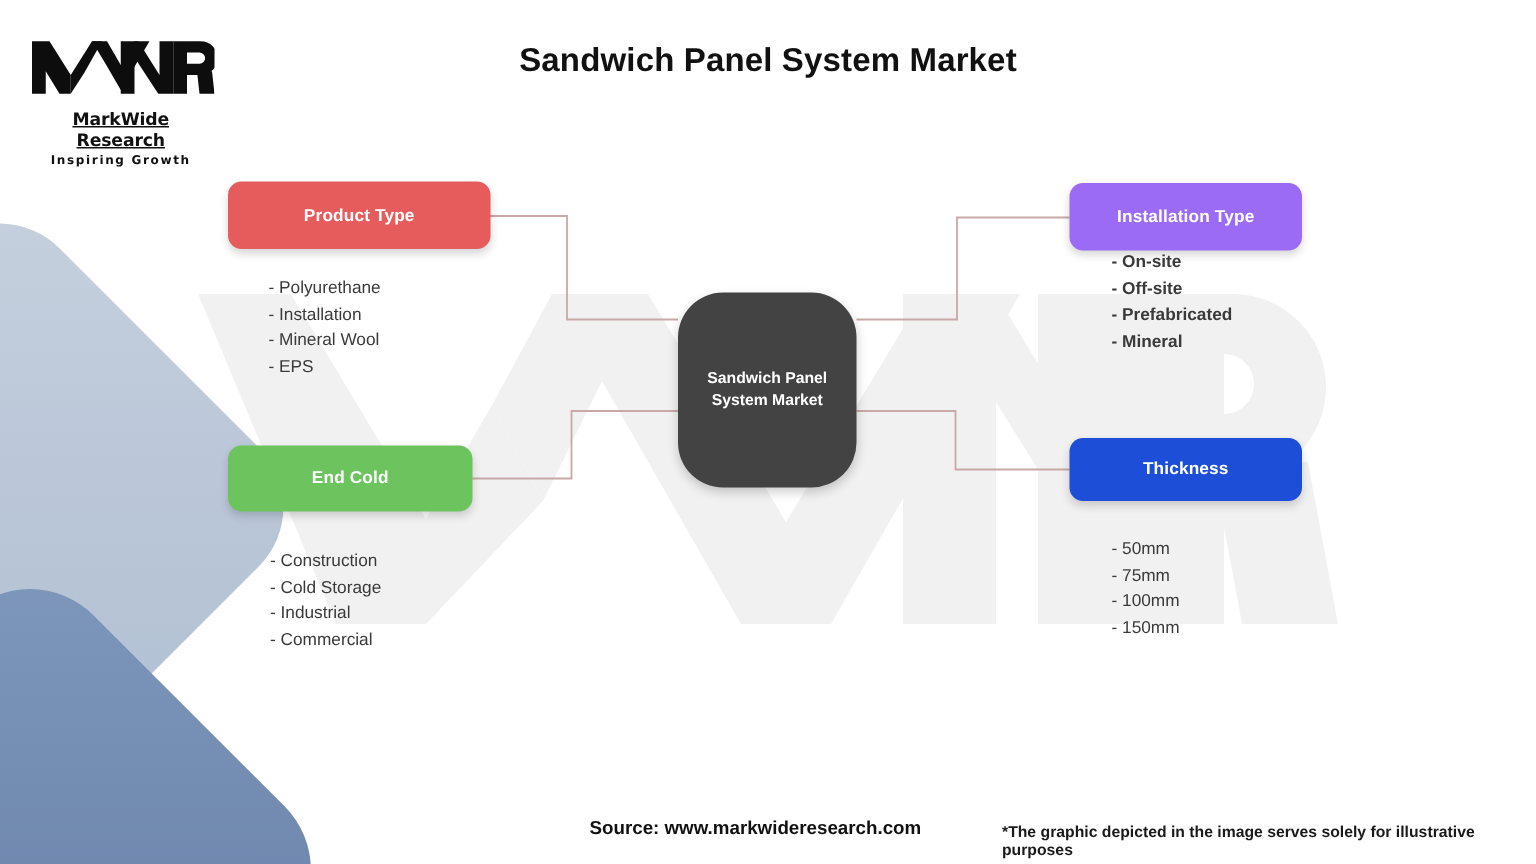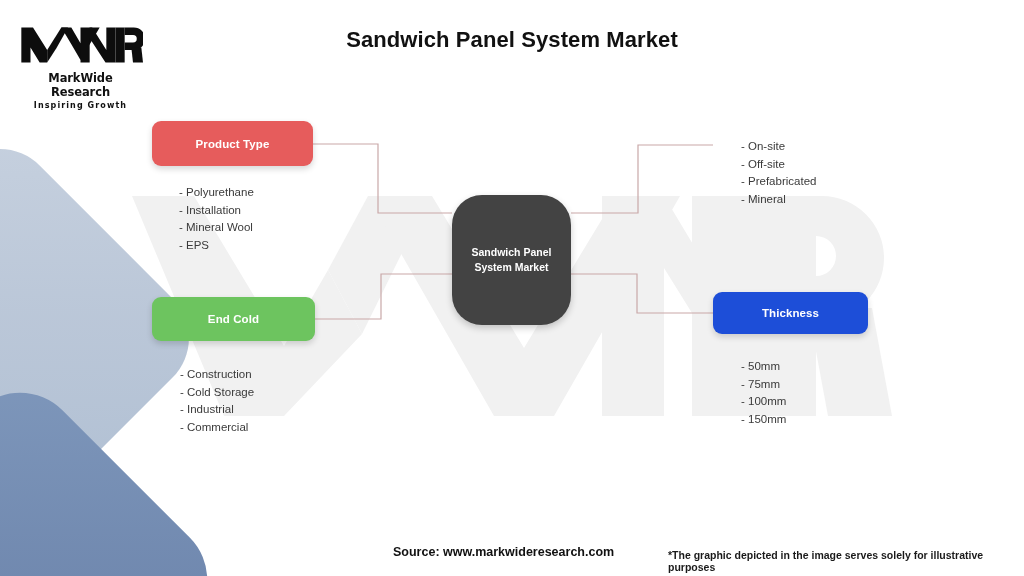--- a/index.html
+++ b/index.html
@@ -63,20 +63,21 @@
     width: 125px;
   }
   #logo .logo-name {
     font-family: "DejaVu Sans", sans-serif;
     font-weight: bold;
     font-size: 11.5px;
     color: #111;
     text-align: center;
     letter-spacing: -0.1px;
     margin-top: 1px;
+    text-decoration: underline;
   }
   #logo .logo-tag {
     font-family: "DejaVu Sans", sans-serif;
     font-weight: bold;
     font-size: 8px;
     color: #111;
     text-align: center;
     letter-spacing: 1.1px;
     margin-top: 2px;
   }
@@ -145,26 +146,26 @@
     list-style: none;
   }
   .branch-list li {
     font-size: 11.5px;
     color: #3a3a3a;
     line-height: 17.6px;
     white-space: nowrap;
   }
 
   #branch-product-type  { left: 152px; top: 121px; }
-  #branch-product-type  .branch-header { width: 161px; height: 45px; text-align: center; }
+  #branch-product-type  .branch-header { width: 175px; height: 45px; text-align: center; }
   #branch-product-type  .branch-list   { margin-top: 18px; margin-left: 27px; }
 
   #branch-installation-type { left: 713px; top: 122px; }
   #branch-installation-type .branch-header { width: 155px; height: 45px; }
-  #branch-installation-type .branch-list   { margin-top: 16px; margin-left: 28px; }
+  #branch-installation-type .branch-list   { margin-top: 0; margin-left: 28px; font-weight: bold; }
 
   #branch-end-user { left: 152px; top: 297px; }
   #branch-end-user .branch-header { width: 163px; height: 44px; }
   #branch-end-user .branch-list   { margin-top: 25px; margin-left: 28px; }
 
   #branch-thickness { left: 713px; top: 292px; }
   #branch-thickness .branch-header { width: 155px; height: 42px; }
   #branch-thickness .branch-list   { margin-top: 24px; margin-left: 28px; }
 
   
@@ -257,20 +258,23 @@
     </div>
     <ul class="branch-list">
       <li>- Polyurethane</li>
       <li>- Installation</li>
       <li>- Mineral Wool</li>
       <li>- EPS</li>
     </ul>
   </div>
 
   <div class="branch" id="branch-installation-type">
+    <div class="branch-header" style="background-color: rgb(155, 107, 245);">
+      <span>Installation Type</span>
+    </div>
     <ul class="branch-list">
       <li>- On-site</li>
       <li>- Off-site</li>
       <li>- Prefabricated</li>
       <li>- Mineral</li>
     </ul>
   </div>
 
   <div class="branch" id="branch-end-user">
     <div class="branch-header" style="background-color: rgb(109, 196, 95);">

